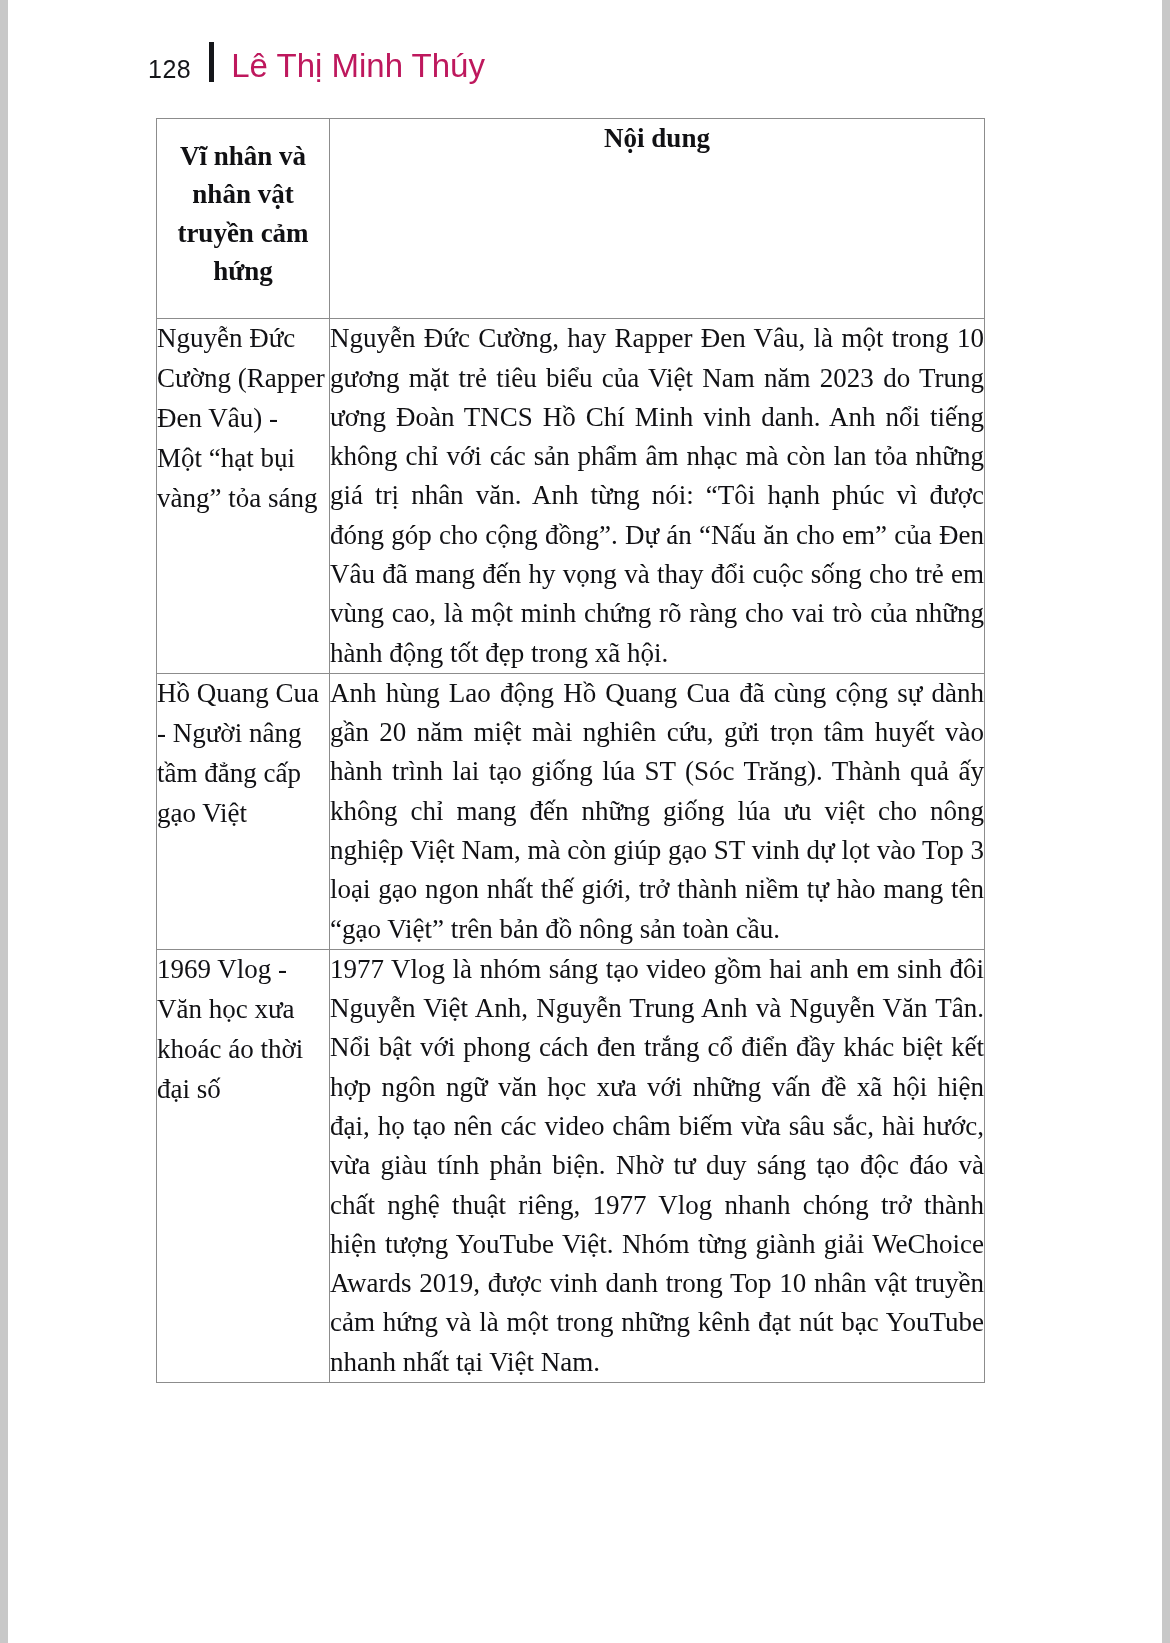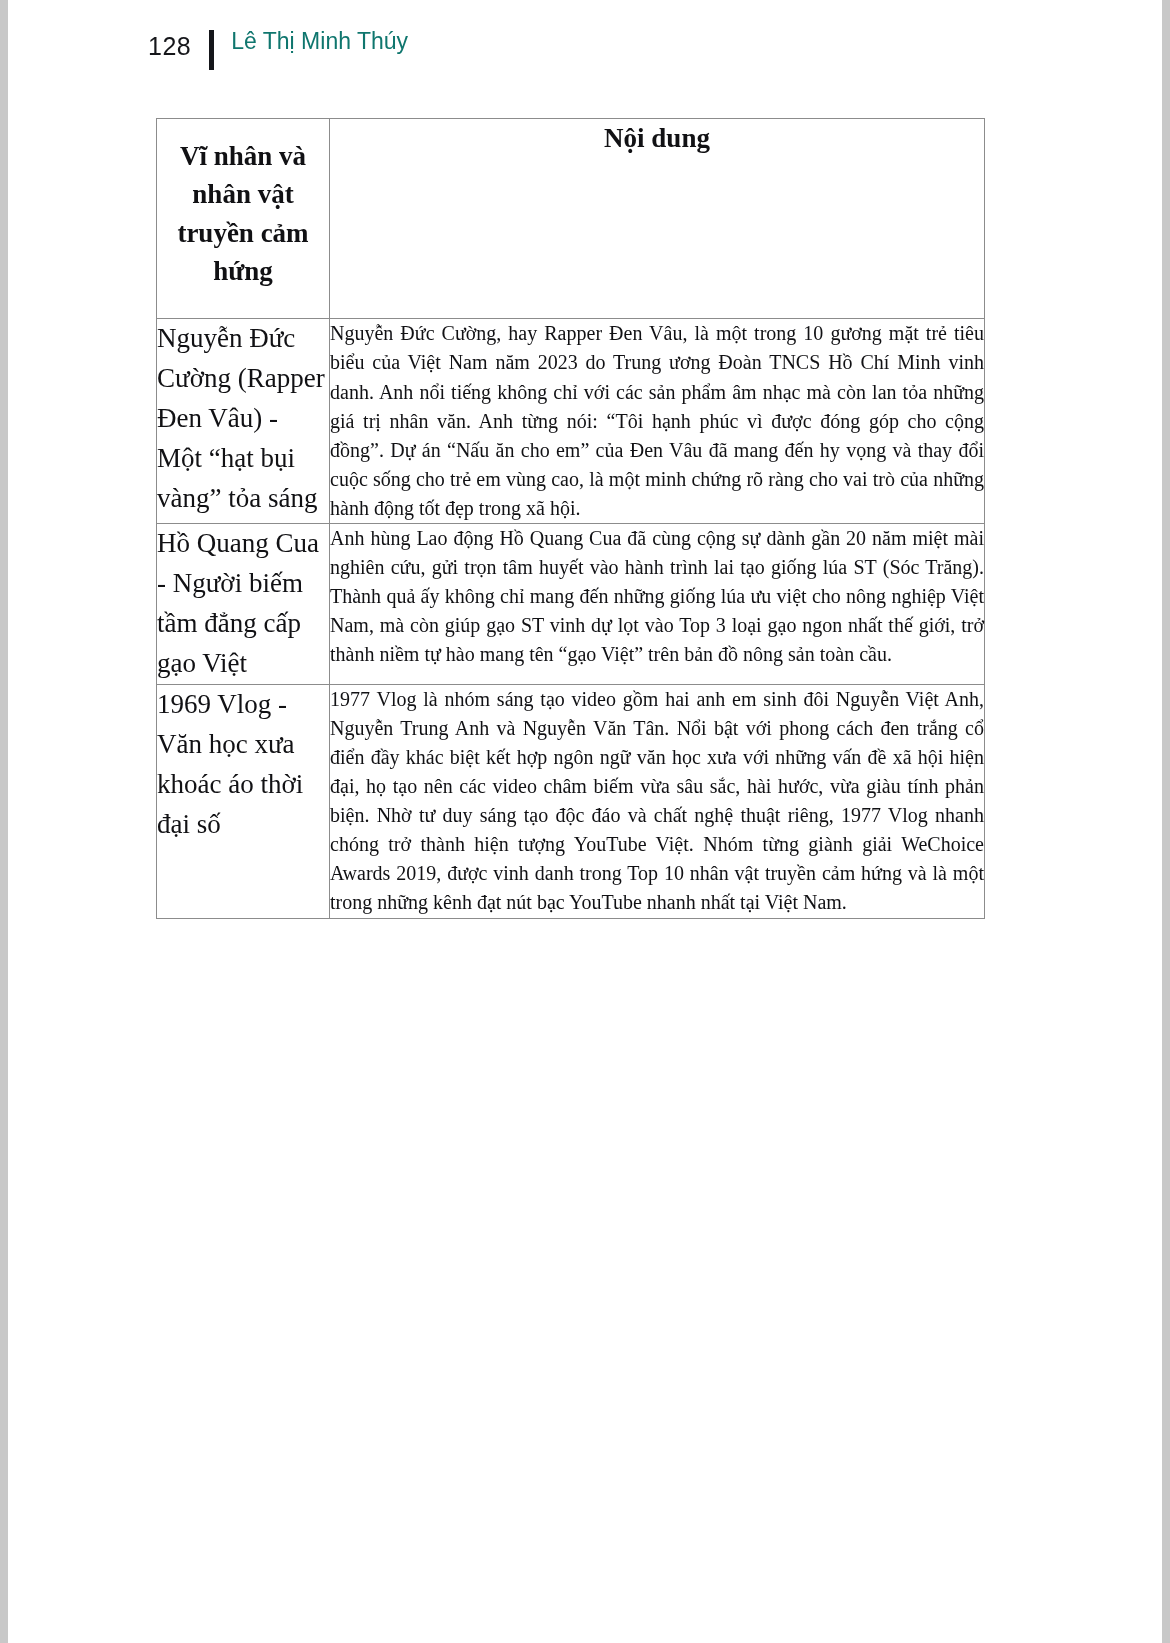--- a/index.html
+++ b/index.html
@@ -30,39 +30,39 @@
     height: 1643px;
   }
 
   
   .running-head {
     position: absolute;
     left: 0;
     top: 30px;
     height: 52px;
     display: flex;
-    align-items: flex-start;
+    align-items: flex-end;
     font-family: "Liberation Sans", "DejaVu Sans", sans-serif;
   }
   .folio {
     font-size: 25px;
     color: #15161a;
     letter-spacing: 0.5px;
     line-height: 1;
     padding-top: 4px;
   }
   .head-rule {
     width: 5px;
     height: 40px;
     background: #15161a;
     margin: 0 17px 0 18px;
   }
   .head-title {
-    font-size: 23px;
-    color: #0f766e;
+    font-size: 33px;
+    color: #be185d;
     line-height: 1;
     white-space: nowrap;
   }
 
   
   .tbl {
     position: absolute;
     left: 8px;
     top: 118px;
     width: 828px;
@@ -97,21 +97,21 @@
 
   .label-cell {
     font-size: 27px;
     line-height: 1.48;
     color: #111114;
     padding: 14px 10px 16px 12px;
     text-align: left;
     hyphens: none;
   }
   .body-cell {
-    font-size: 20px;
+    font-size: 27px;
     line-height: 1.455;
     color: #111114;
     padding: 14px 14px 16px 14px;
     text-align: justify;
     text-justify: inter-word;
     hyphens: none;
   }
 </style>
 </head>
 <body>
@@ -135,21 +135,21 @@
           <th class="hdr-cell left-hdr">Vĩ nhân và nhân vật truyền cảm hứng</th>
           <th class="hdr-cell right-hdr">Nội dung</th>
         </tr>
       </thead>
       <tbody>
         <tr>
           <td class="label-cell">Nguyễn Đức Cường (Rapper Đen Vâu) - Một “hạt bụi vàng” tỏa sáng</td>
           <td class="body-cell">Nguyễn Đức Cường, hay Rapper Đen Vâu, là một trong 10 gương mặt trẻ tiêu biểu của Việt Nam năm 2023 do Trung ương Đoàn TNCS Hồ Chí Minh vinh danh. Anh nổi tiếng không chỉ với các sản phẩm âm nhạc mà còn lan tỏa những giá trị nhân văn. Anh từng nói: “Tôi hạnh phúc vì được đóng góp cho cộng đồng”. Dự án “Nấu ăn cho em” của Đen Vâu đã mang đến hy vọng và thay đổi cuộc sống cho trẻ em vùng cao, là một minh chứng rõ ràng cho vai trò của những hành động tốt đẹp trong xã hội.</td>
         </tr>
         <tr>
-          <td class="label-cell">Hồ Quang Cua - Người biếm tầm đẳng cấp gạo Việt</td>
+          <td class="label-cell">Hồ Quang Cua - Người nâng tầm đẳng cấp gạo Việt</td>
           <td class="body-cell">Anh hùng Lao động Hồ Quang Cua đã cùng cộng sự dành gần 20 năm miệt mài nghiên cứu, gửi trọn tâm huyết vào hành trình lai tạo giống lúa ST (Sóc Trăng). Thành quả ấy không chỉ mang đến những giống lúa ưu việt cho nông nghiệp Việt Nam, mà còn giúp gạo ST vinh dự lọt vào Top 3 loại gạo ngon nhất thế giới, trở thành niềm tự hào mang tên “gạo Việt” trên bản đồ nông sản toàn cầu.</td>
         </tr>
         <tr>
           <td class="label-cell">1969 Vlog - Văn học xưa khoác áo thời đại số</td>
           <td class="body-cell">1977 Vlog là nhóm sáng tạo video gồm hai anh em sinh đôi Nguyễn Việt Anh, Nguyễn Trung Anh và Nguyễn Văn Tân. Nổi bật với phong cách đen trắng cổ điển đầy khác biệt kết hợp ngôn ngữ văn học xưa với những vấn đề xã hội hiện đại, họ tạo nên các video châm biếm vừa sâu sắc, hài hước, vừa giàu tính phản biện. Nhờ tư duy sáng tạo độc đáo và chất nghệ thuật riêng, 1977 Vlog nhanh chóng trở thành hiện tượng YouTube Việt. Nhóm từng giành giải WeChoice Awards 2019, được vinh danh trong Top 10 nhân vật truyền cảm hứng và là một trong những kênh đạt nút bạc YouTube nhanh nhất tại Việt Nam.</td>
         </tr>
       </tbody>
     </table>
 
   </div>

